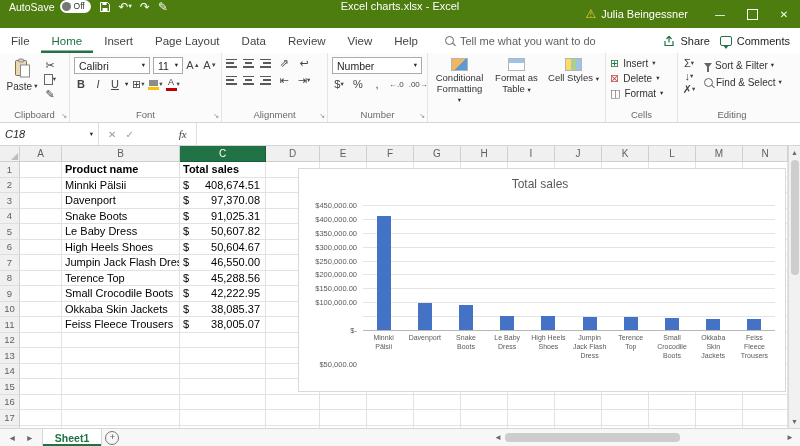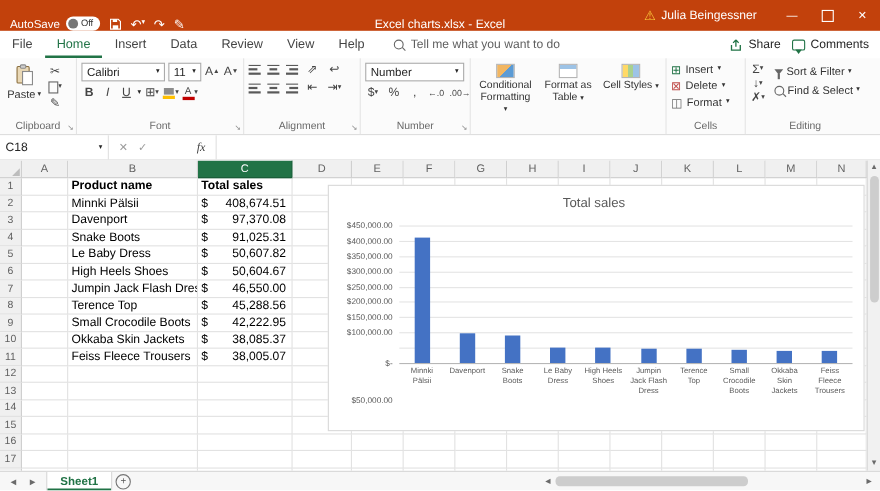--- a/index.html
+++ b/index.html
@@ -1,21 +1,21 @@
 <!DOCTYPE html>
 <html><head>
 <meta charset="utf-8">
 <style>
   html,body{margin:0;padding:0;background:#fff;}
   body{width:800px;height:446px;overflow:hidden;font-family:"Liberation Sans","DejaVu Sans",sans-serif;
        -webkit-font-smoothing:antialiased;font-size:11px;color:#262626;}
   .app{width:800px;height:446px;display:flex;flex-direction:column;}
 
   
-  .titlebar{height:28px;background:#c2410c;color:#fff;display:flex;align-items:flex-end;position:relative;flex:0 0 auto;}
+  .titlebar{height:28px;background:#4d7c0f;color:#fff;display:flex;align-items:flex-start;position:relative;flex:0 0 auto;}
   .qat{display:flex;align-items:center;gap:8px;padding-left:9px;}
   .autosave{display:flex;align-items:center;gap:5px;font-size:10.5px;}
   .toggle{width:31px;height:13px;background:#fff;border-radius:7px;display:flex;align-items:center;padding:0 2px;gap:3px;box-sizing:border-box;}
   .knob{width:9px;height:9px;border-radius:50%;background:#767676;}
   .toggle-state{font-size:8.5px;color:#333;line-height:1;}
   .qat-icon{display:flex;align-items:center;color:#fff;font-size:12px;line-height:1;}
   .dd{font-size:6.5px;color:inherit;line-height:1;}
   .win-title{position:absolute;left:50%;transform:translateX(-50%);white-space:nowrap;font-size:11px;}
   .tb-right{margin-left:auto;display:flex;align-items:center;height:100%;}
   .warn-icon{color:#ffd23e;font-size:12px;margin-right:5px;}
@@ -65,21 +65,21 @@
   .cell-row{display:flex;align-items:center;gap:4px;font-size:10px;height:15px;color:#333;white-space:nowrap;}
   .edit-wrap{display:flex;gap:8px;padding-top:1px;}
   .edit-left{display:flex;flex-direction:column;gap:1px;}
   .edit-right{display:flex;flex-direction:column;gap:2px;padding-top:1px;}
   .edit-item{display:flex;align-items:center;gap:3px;font-size:10px;color:#333;height:15px;white-space:nowrap;}
   .funnel{width:0;height:0;border-left:4px solid transparent;border-right:4px solid transparent;border-top:5px solid #666;position:relative;display:inline-block;}
   .funnel::after{content:'';position:absolute;left:-1px;top:-1px;width:2px;height:5px;background:#666;}
 
   
   .formulabar{height:22px;background:#fff;border-bottom:1px solid #d6d6d6;display:flex;align-items:stretch;flex:0 0 auto;}
-  .namebox{width:88px;display:flex;align-items:center;justify-content:space-between;padding:0 5px;border-right:1px solid #e0e0e0;font-size:11px;}
+  .namebox{width:88px;display:flex;align-items:center;justify-content:space-between;padding:0 5px;border-right:1px solid #e0e0e0;font-size:11px;font-style:italic;}
   .fb-btns{display:flex;align-items:center;gap:9px;padding:0 9px;border-right:1px solid #e0e0e0;color:#9b9b9b;font-size:10px;}
   .fx{font-family:"Liberation Serif","DejaVu Serif",serif;font-style:italic;color:#444;font-size:11px;margin-left:36px;}
   .fb-input{flex:1;}
 
   
   .sheet-area{flex:1;display:flex;min-height:0;background:#fff;}
   .grid{flex:1;position:relative;overflow:hidden;}
   .hdr-row{display:flex;height:16px;}
   .corner{width:20px;flex:0 0 auto;background:#f0f0f0;border-right:1px solid #cfcfcf;border-bottom:1px solid #cfcfcf;position:relative;box-sizing:border-box;}
   .corner::after{content:'';position:absolute;right:1px;bottom:1px;border-left:7px solid transparent;border-bottom:7px solid #bdbdbd;}
@@ -163,20 +163,21 @@
         </span>
       <span class="winbtn">✕</span>
     </div>
   </div>
 
   <div class="tabrow">
     <div id="ribbon-tabs" style="display:flex;">
         <div class="rtab">File</div>
         <div class="rtab active">Home</div>
         <div class="rtab">Insert</div>
+        <div class="rtab">Page Layout</div>
         <div class="rtab">Data</div>
         <div class="rtab">Review</div>
         <div class="rtab">View</div>
         <div class="rtab">Help</div>
       </div>
     <div class="tell-me">
       <span class="mag"></span>
       <span>Tell me what you want to do</span>
     </div>
     <div class="tabrow-right">

